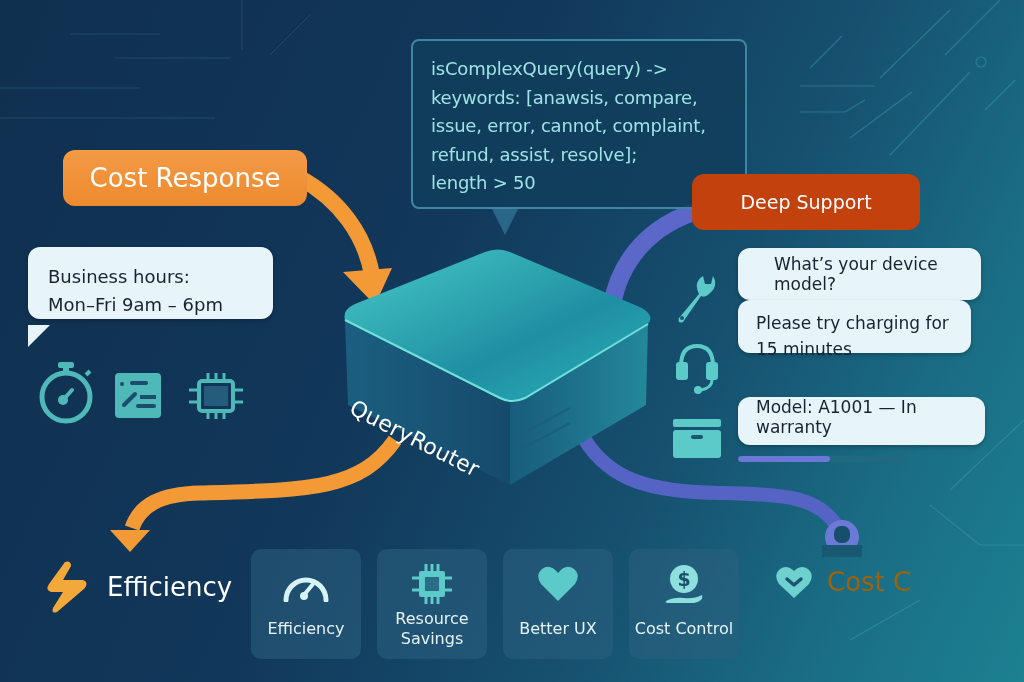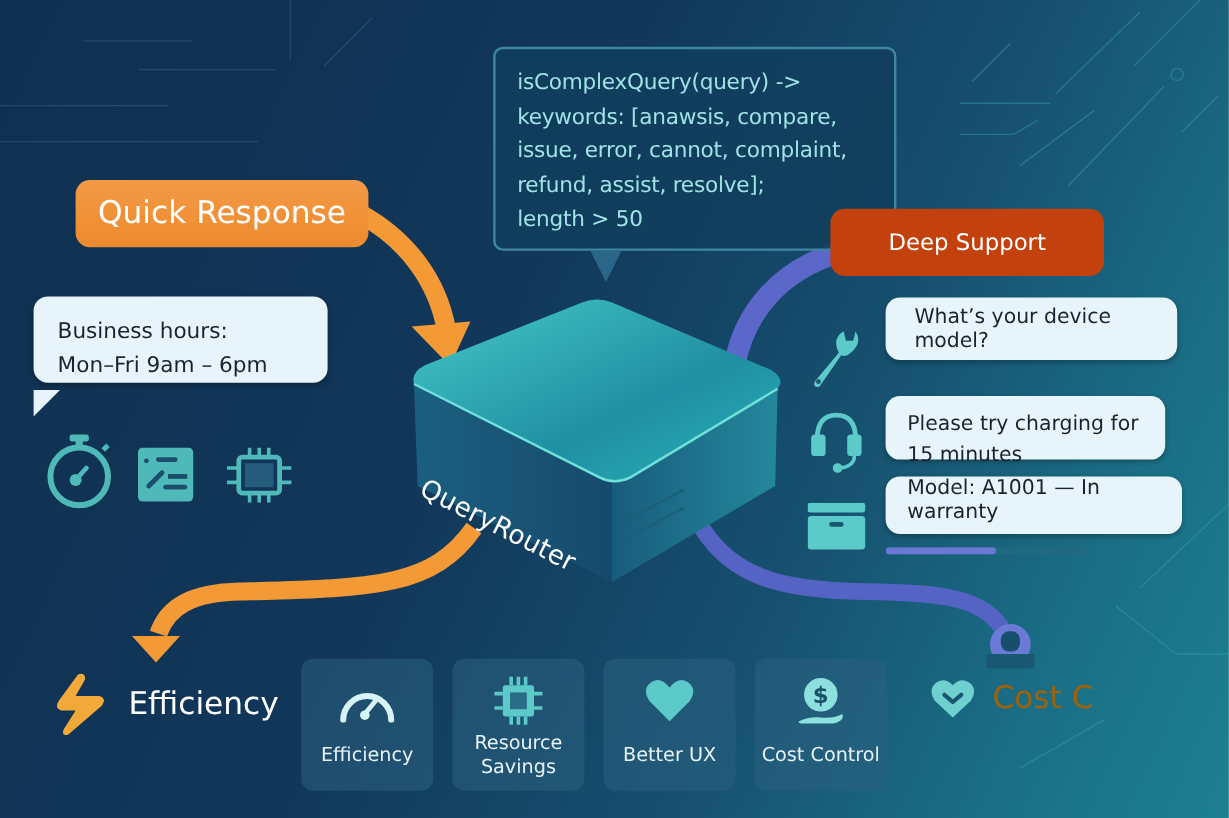--- a/index.html
+++ b/index.html
@@ -42,22 +42,22 @@
   }
 
   
   .bubble {
     background: #e7f5fb; color: #1a2230; border-radius: 12px;
     font-family: "DejaVu Sans", sans-serif; box-sizing: border-box;
     box-shadow: 0 2px 4px rgba(0,0,0,0.25);
   }
   .bubble-hours { left: 28px; top: 247px; width: 245px; height: 72px; padding: 16px 20px; font-size: 18px; line-height: 28px; }
   .bubble-hours-tail { left: 28px; top: 325px; width: 0; height: 0; border-right: 22px solid transparent; border-top: 22px solid #e7f5fb; }
-  .bubble-r1 { left: 738px; top: 248px; width: 243px; height: 52px; padding: 0 24px; font-size: 17px; display: flex; align-items: center; }
-  .bubble-r2 { left: 738px; top: 330px; width: 233px; height: 53px; padding: 10px 18px; font-size: 17px; line-height: 26px; }
+  .bubble-r1 { left: 738px; top: 248px; width: 243px; height: 52px; padding: 0 36px; font-size: 17px; display: flex; align-items: center; }
+  .bubble-r2 { left: 738px; top: 300px; width: 233px; height: 53px; padding: 10px 18px; font-size: 17px; line-height: 26px; }
   .bubble-r3 { left: 738px; top: 397px; width: 247px; height: 48px; padding: 0 18px; font-size: 17px; display: flex; align-items: flex-start; }
 
   .progress { left: 738px; top: 456px; width: 167px; height: 6px; border-radius: 3px; background: #1f6a80; overflow: hidden; }
   .progress-fill { height: 100%; background: #6b78d6; border-radius: 3px; }
 
   
   .router-wrap { left: 330px; top: 240px; width: 340px; height: 260px; }
   .router-label {
     left: 357px; top: 395px; color: #ffffff; font-size: 22px;
     transform: rotate(27deg); transform-origin: left top;
@@ -158,21 +158,21 @@
 
   <path d="M180 160 L 318 83 L 316 165 L 180 245 Z" fill="url(#rightG)"></path>
 
   <path d="M15 80 Q 12 70 25 64 L 155 12 Q 168 7 180 12 L 312 68 Q 325 76 318 84 L 195 158 Q 182 165 168 158 Z" fill="url(#topG)"></path>
   <path d="M15 80 L 170 158 Q 182 164 195 158 L 318 84" stroke="#6fe0da" stroke-width="2" fill="none"></path>
   <line x1="190" y1="195" x2="240" y2="168" stroke="#1c5f7c" stroke-width="2"></line>
   <line x1="190" y1="210" x2="240" y2="183" stroke="#1c5f7c" stroke-width="2"></line>
 </svg>
 <div class="abs router-label">QueryRouter</div>
 
-<div class="abs label-quick">Quick Response</div>
+<div class="abs label-quick">Cost Response</div>
 <div class="abs bubble bubble-hours">
   <div>Business hours:</div>
   <div>Mon–Fri 9am – 6pm</div>
 </div>
 <div class="abs bubble-hours-tail"></div>
 
 <svg class="abs" style="left:36px;top:360px" width="60" height="66" viewBox="0 0 60 66">
   <rect x="22" y="2" width="16" height="6" rx="2" fill="#4fb8b9"></rect>
   <rect x="27" y="6" width="6" height="6" fill="#4fb8b9"></rect>
   <circle cx="30" cy="37" r="24" fill="none" stroke="#4fb8b9" stroke-width="5"></circle>

